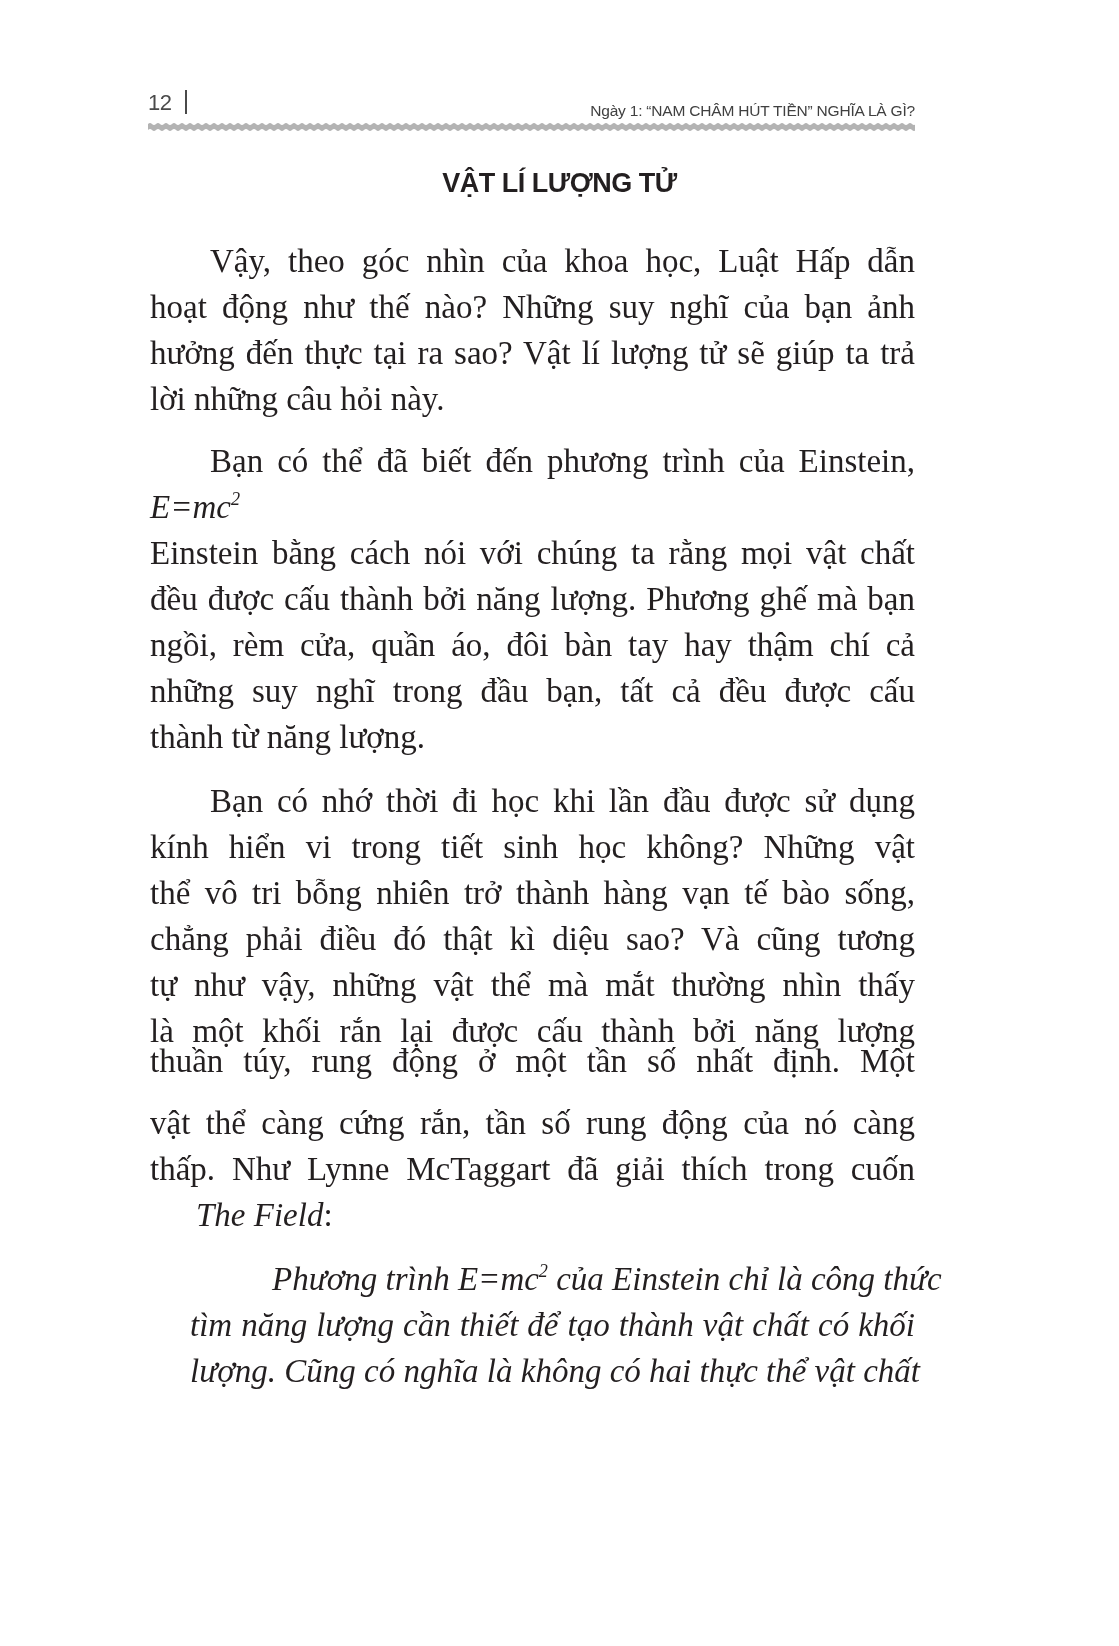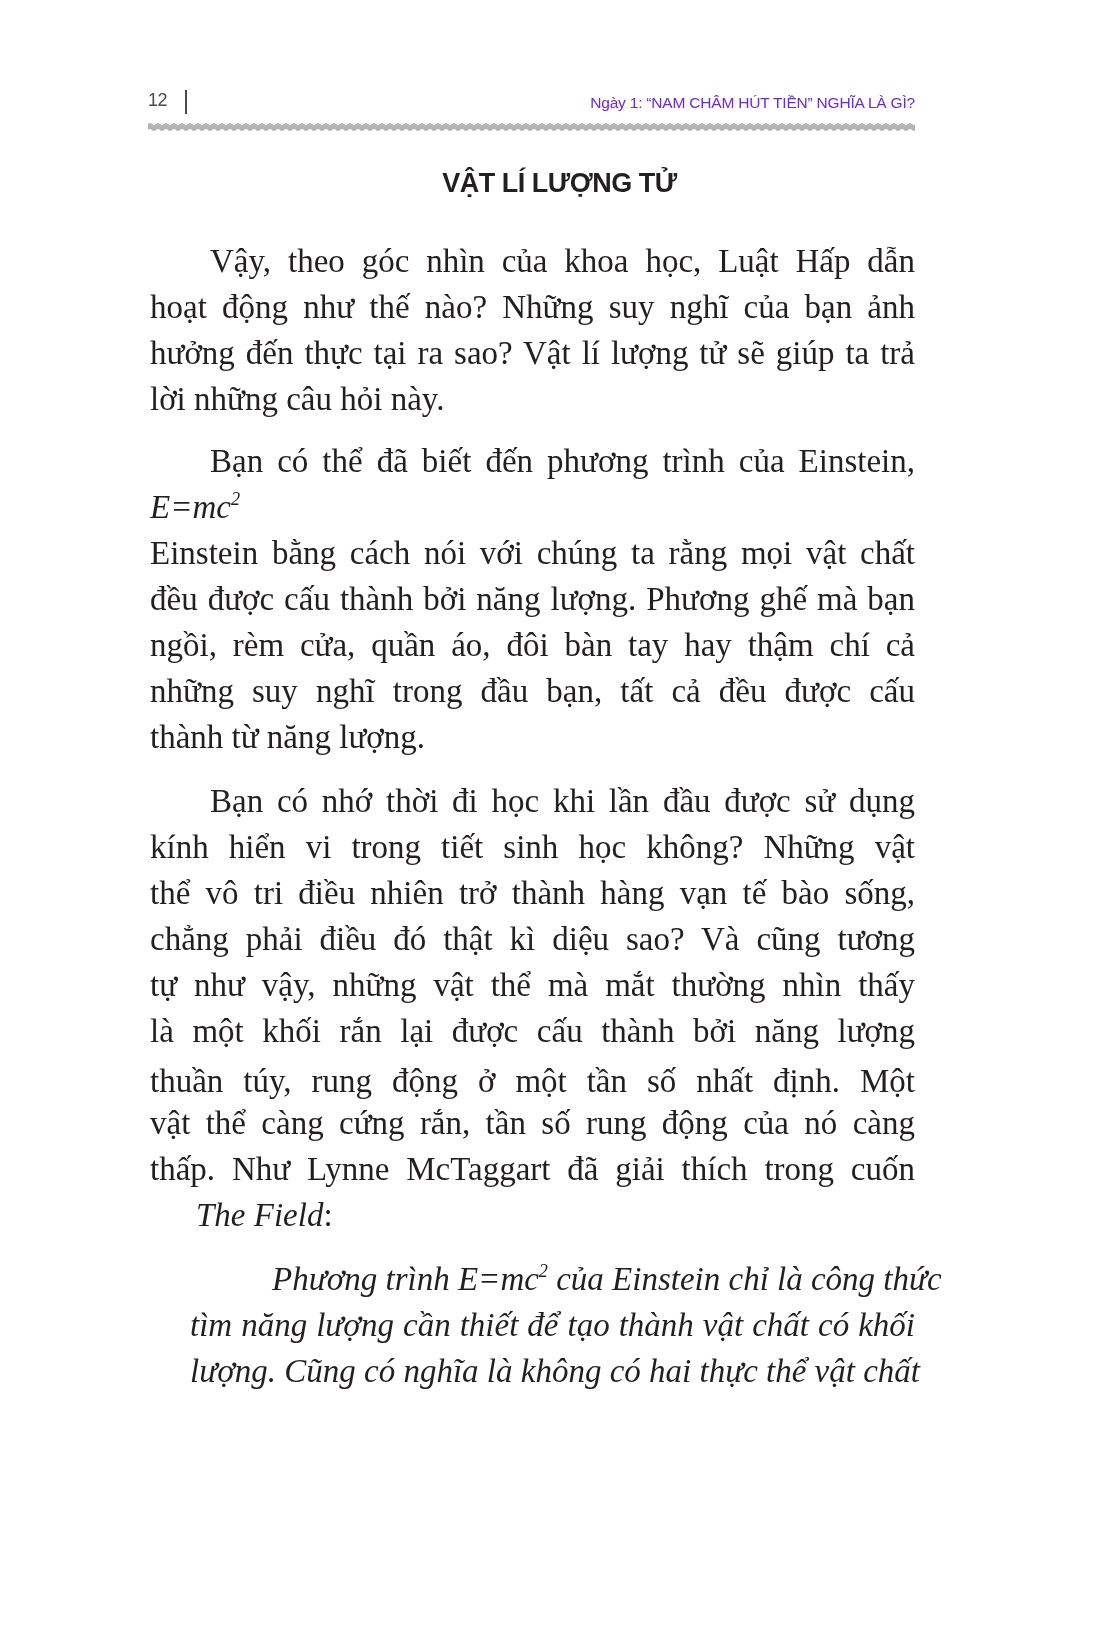--- a/index.html
+++ b/index.html
@@ -19,38 +19,38 @@
       left: 148px;
       top: 88px;
       width: 767px;
       height: 30px;
       font-family: "Liberation Sans", "DejaVu Sans", sans-serif;
     }
     .page-number {
       position: absolute;
       left: 0;
       top: 2px;
-      font-size: 18px;
+      font-size: 22px;
       color: #4a4a4a;
       letter-spacing: -0.5px;
     }
     .header-divider {
       position: absolute;
       left: 37px;
       top: 2px;
       width: 1.5px;
       height: 24px;
       background: #4a4a4a;
     }
     .running-head {
       position: absolute;
       right: 0;
-      top: 6px;
+      top: 14px;
       font-size: 15.5px;
-      color: #6d28d9;
+      color: #404040;
       white-space: nowrap;
       letter-spacing: -0.2px;
       margin-left: 16px;
     }
     .wave-rule {
       position: absolute;
       left: 148px;
       top: 122px;
       width: 767px;
       height: 10px;
@@ -128,25 +128,25 @@
   <div class="line" style="top:92px;">Einstein bằng cách nói với chúng ta rằng mọi vật chất</div>
   <div class="line" style="top:138px;">đều được cấu thành bởi năng lượng. Phương ghế mà bạn</div>
   <div class="line" style="top:184px;">ngồi, rèm cửa, quần áo, đôi bàn tay hay thậm chí cả</div>
   <div class="line" style="top:230px;">những suy nghĩ trong đầu bạn, tất cả đều được cấu</div>
   <div class="line last" style="top:276px;">thành từ năng lượng.</div>
 </div>
 
 <div class="body-text" style="top:778px;">
   <div class="line indent" style="top:0px;">Bạn có nhớ thời đi học khi lần đầu được sử dụng</div>
   <div class="line" style="top:46px;">kính hiển vi trong tiết sinh học không? Những vật</div>
-  <div class="line" style="top:92px;">thể vô tri điều nhiên trở thành hàng vạn tế bào sống,</div>
+  <div class="line" style="top:92px;">thể vô tri bỗng nhiên trở thành hàng vạn tế bào sống,</div>
   <div class="line" style="top:138px;">chẳng phải điều đó thật kì diệu sao? Và cũng tương</div>
   <div class="line" style="top:184px;">tự như vậy, những vật thể mà mắt thường nhìn thấy</div>
   <div class="line" style="top:230px;">là một khối rắn lại được cấu thành bởi năng lượng</div>
-  <div class="line" style="top:280px;">thuần túy, rung động ở một tần số nhất định. Một</div>
+  <div class="line" style="top:260px;">thuần túy, rung động ở một tần số nhất định. Một</div>
   <div class="line" style="top:322px;">vật thể càng cứng rắn, tần số rung động của nó càng</div>
   <div class="line" style="top:368px;">thấp. Như Lynne McTaggart đã giải thích trong cuốn</div>
   <div class="line last" style="top:414px;margin-left:46px;">
     <em>The Field</em><span>:</span>
   </div>
 </div>
 
 <div class="body-text quote" style="top:1256px;">
   <div class="line qfirst last" style="top:0px; text-align-last:justify;"><span>Phương trình </span><span><span>E=mc</span><sup>2</sup></span><span> của Einstein chỉ là công thức</span></div>
   <div class="line qrest" style="top:46px;">tìm năng lượng cần thiết để tạo thành vật chất có khối</div>

